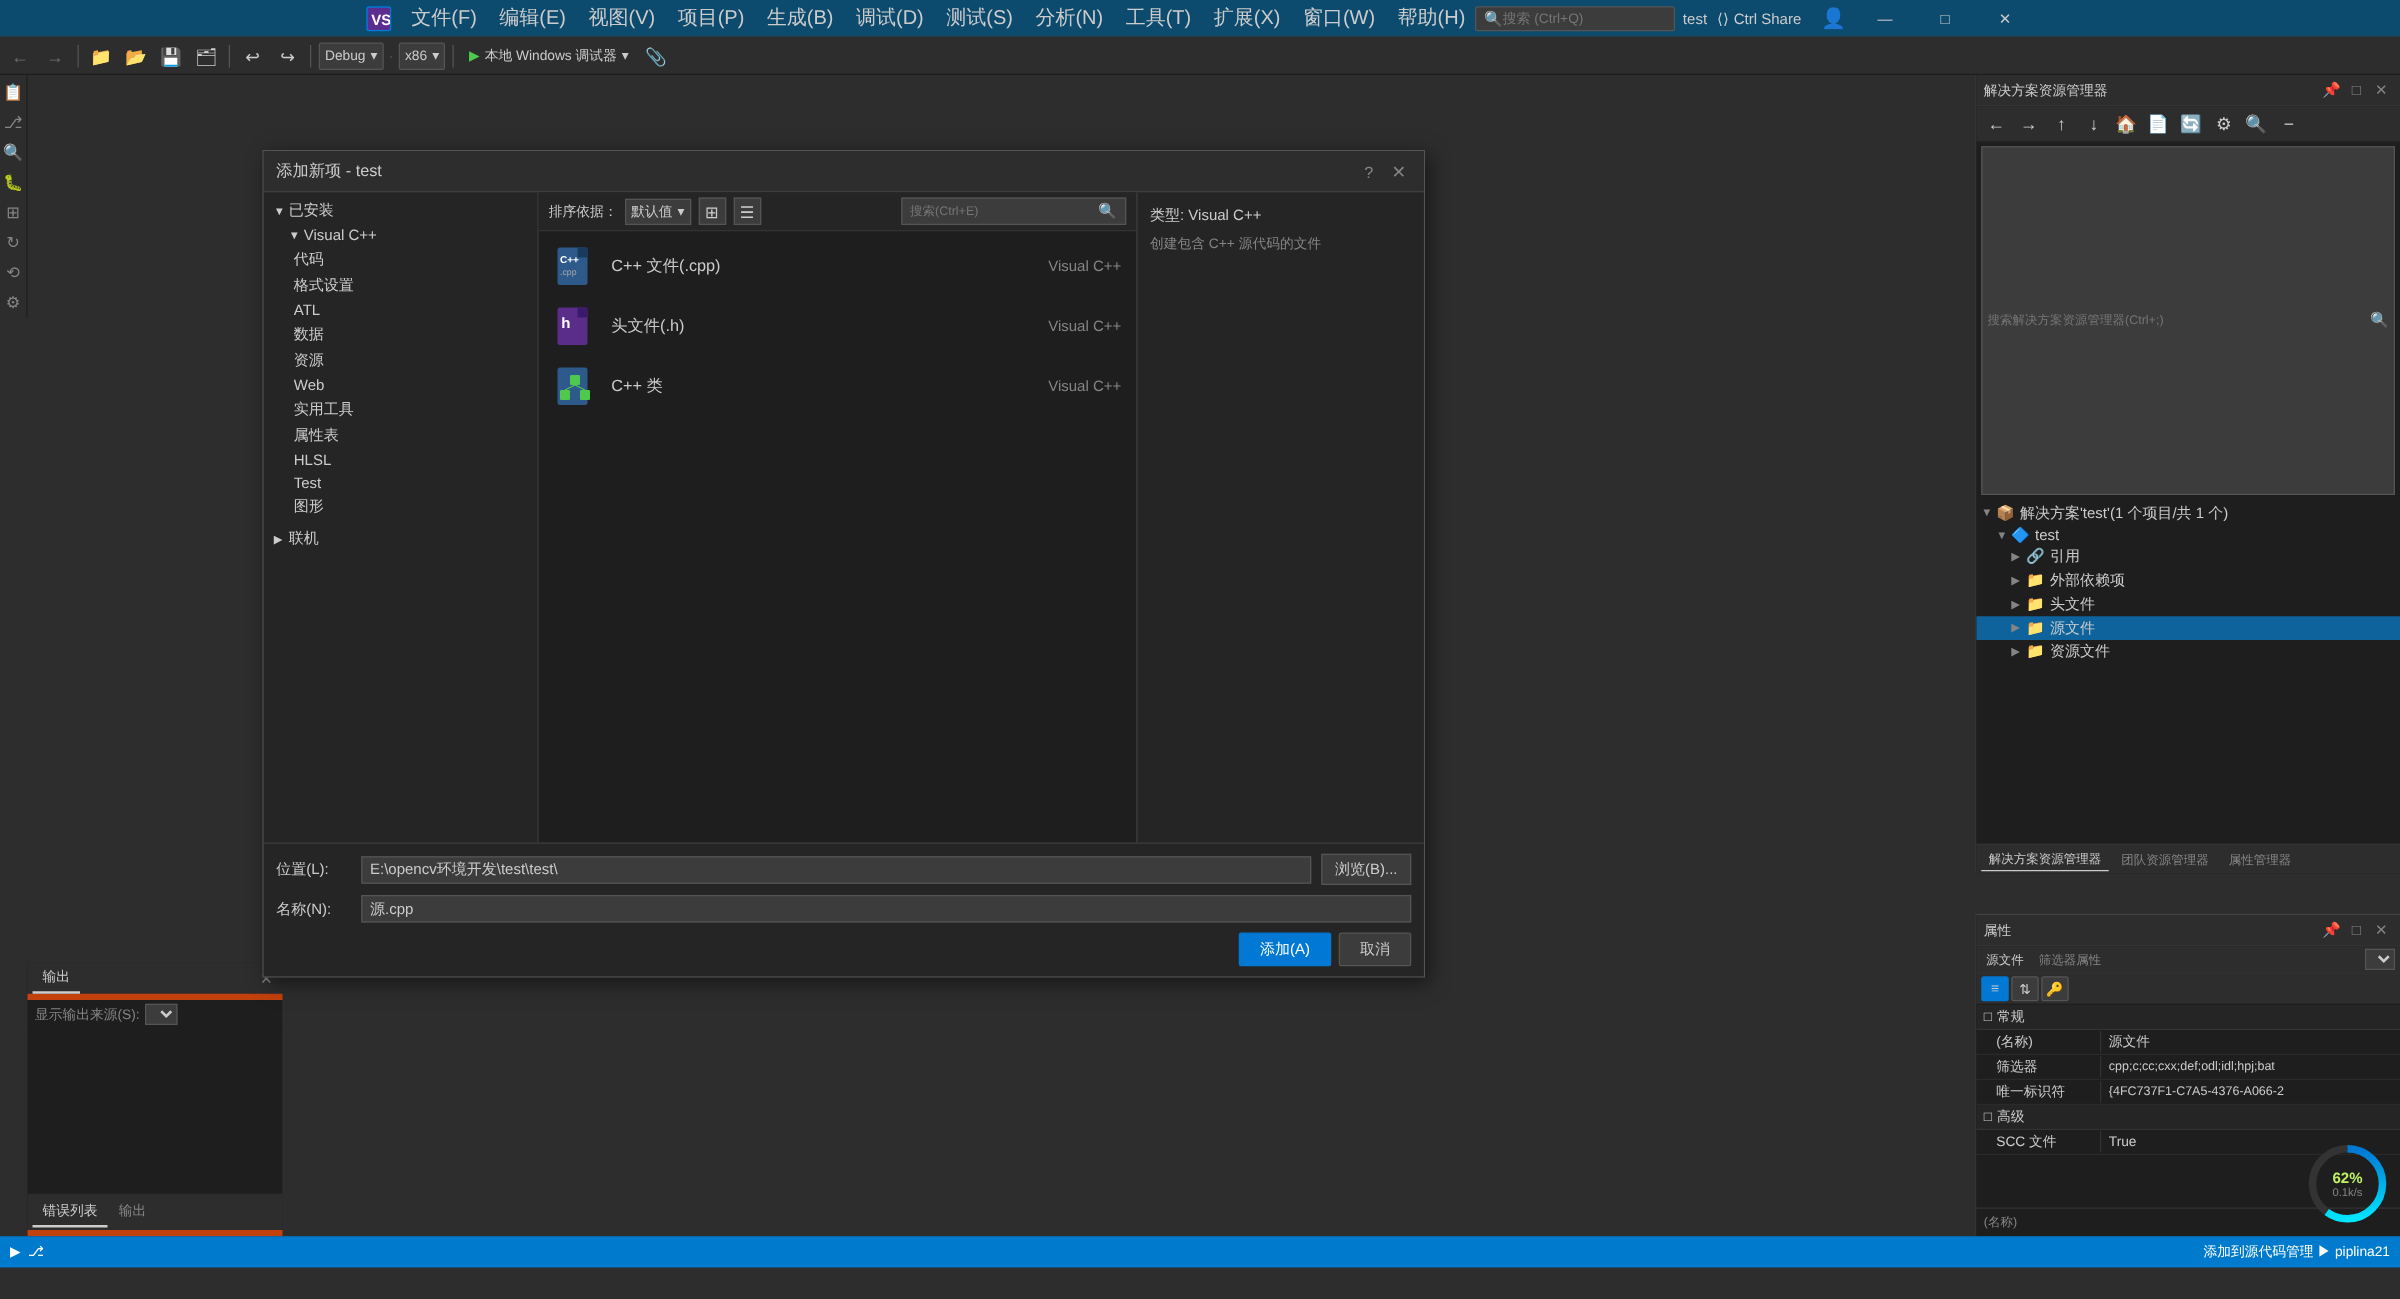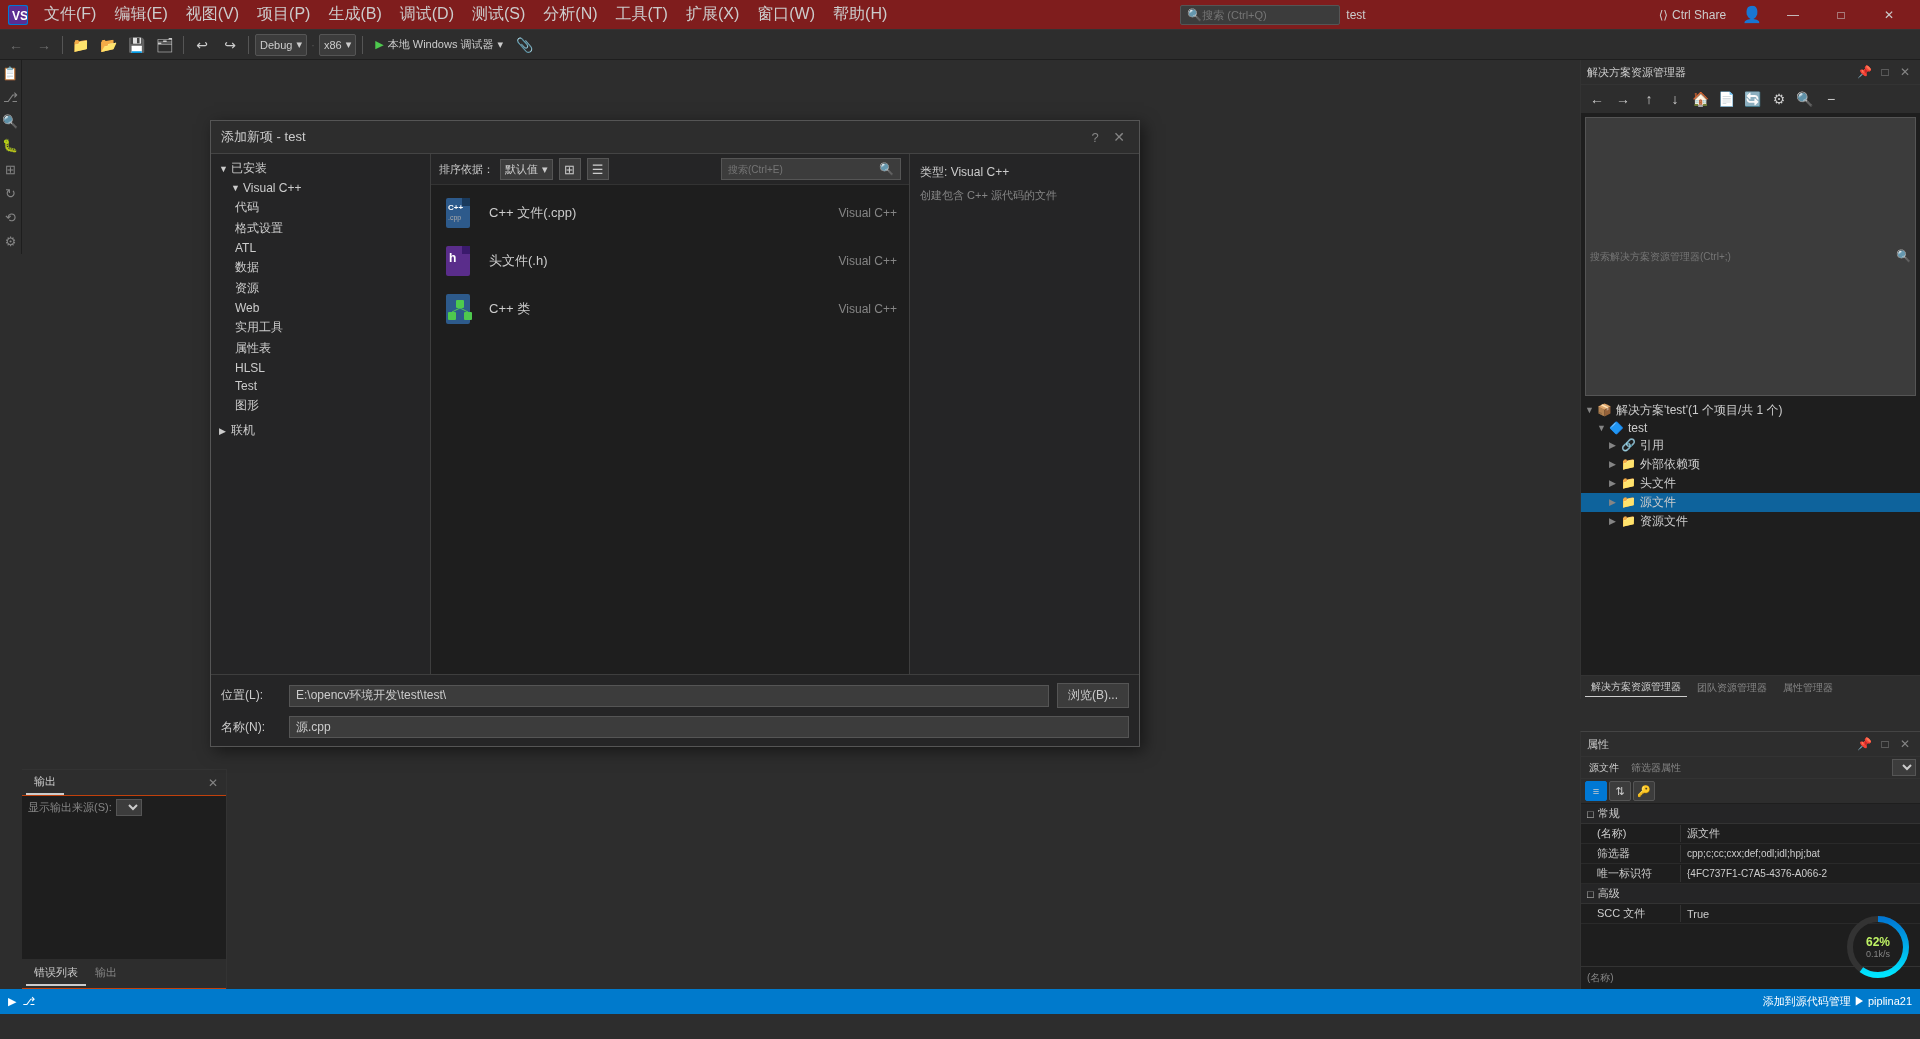--- a/index.html
+++ b/index.html
@@ -10,24 +10,24 @@
       color: #cccccc;
       width: 1920px;
       height: 1039px;
       overflow: hidden;
       position: relative;
     }
 
     
     .title-bar {
       height: 30px;
-      background: #7f1d1d;
-      display: flex;
-      align-items: center;
-      justify-content: space-between;
+      background: #0c4a6e;
+      display: flex;
+      align-items: center;
+      justify-content: center;
       padding: 12px 8px;
       border-bottom: 1px solid #333;
     }
     .title-bar-left {
       display: flex;
       align-items: center;
       gap: 8px;
     }
     .title-bar-logo {
       width: 20px;
@@ -610,21 +610,21 @@
       border-top: 1px solid #333;
       display: flex;
       flex-direction: column;
     }
     .panel-tab-bar {
       display: flex;
       align-items: center;
       gap: 1px;
       background: #2d2d2d;
       padding: 0 4px;
-      border-bottom: 1px solid #c2410c;
+      border-bottom: 5px solid #c2410c;
     }
     .panel-tab {
       padding: 4px 8px;
       font-size: 11px;
       color: #858585;
       cursor: pointer;
       border-bottom: 2px solid transparent;
     }
     .panel-tab.active { color: #ccc; border-bottom-color: #ccc; }
     .panel-close-btn {
@@ -889,20 +889,24 @@
     <div class="dialog-footer">
       <div class="dialog-field-row">
         <span class="dialog-field-label">位置(L):</span>
         <input class="dialog-field-input" type="text" value="E:\opencv环境开发\test\test\" style="">
         <button class="dialog-browse-btn">浏览(B)...</button>
       </div>
       <div class="dialog-field-row">
         <span class="dialog-field-label">名称(N):</span>
         <input class="dialog-field-input" type="text" value="源.cpp" style="">
       </div>
+      <div class="dialog-action-btns">
+        <button class="dialog-action-btn primary">添加(A)</button>
+        <button class="dialog-action-btn">取消</button>
+      </div>
     </div>
   </div>
 
   <div class="right-panel" style="top:0; height:calc(100% - 290px - 25px);">
     <div class="right-panel-header">
       <span class="right-panel-title">解决方案资源管理器</span>
       <div class="right-panel-icons">
         <div class="right-panel-icon">📌</div>
         <div class="right-panel-icon">□</div>
         <div class="right-panel-icon">✕</div>

